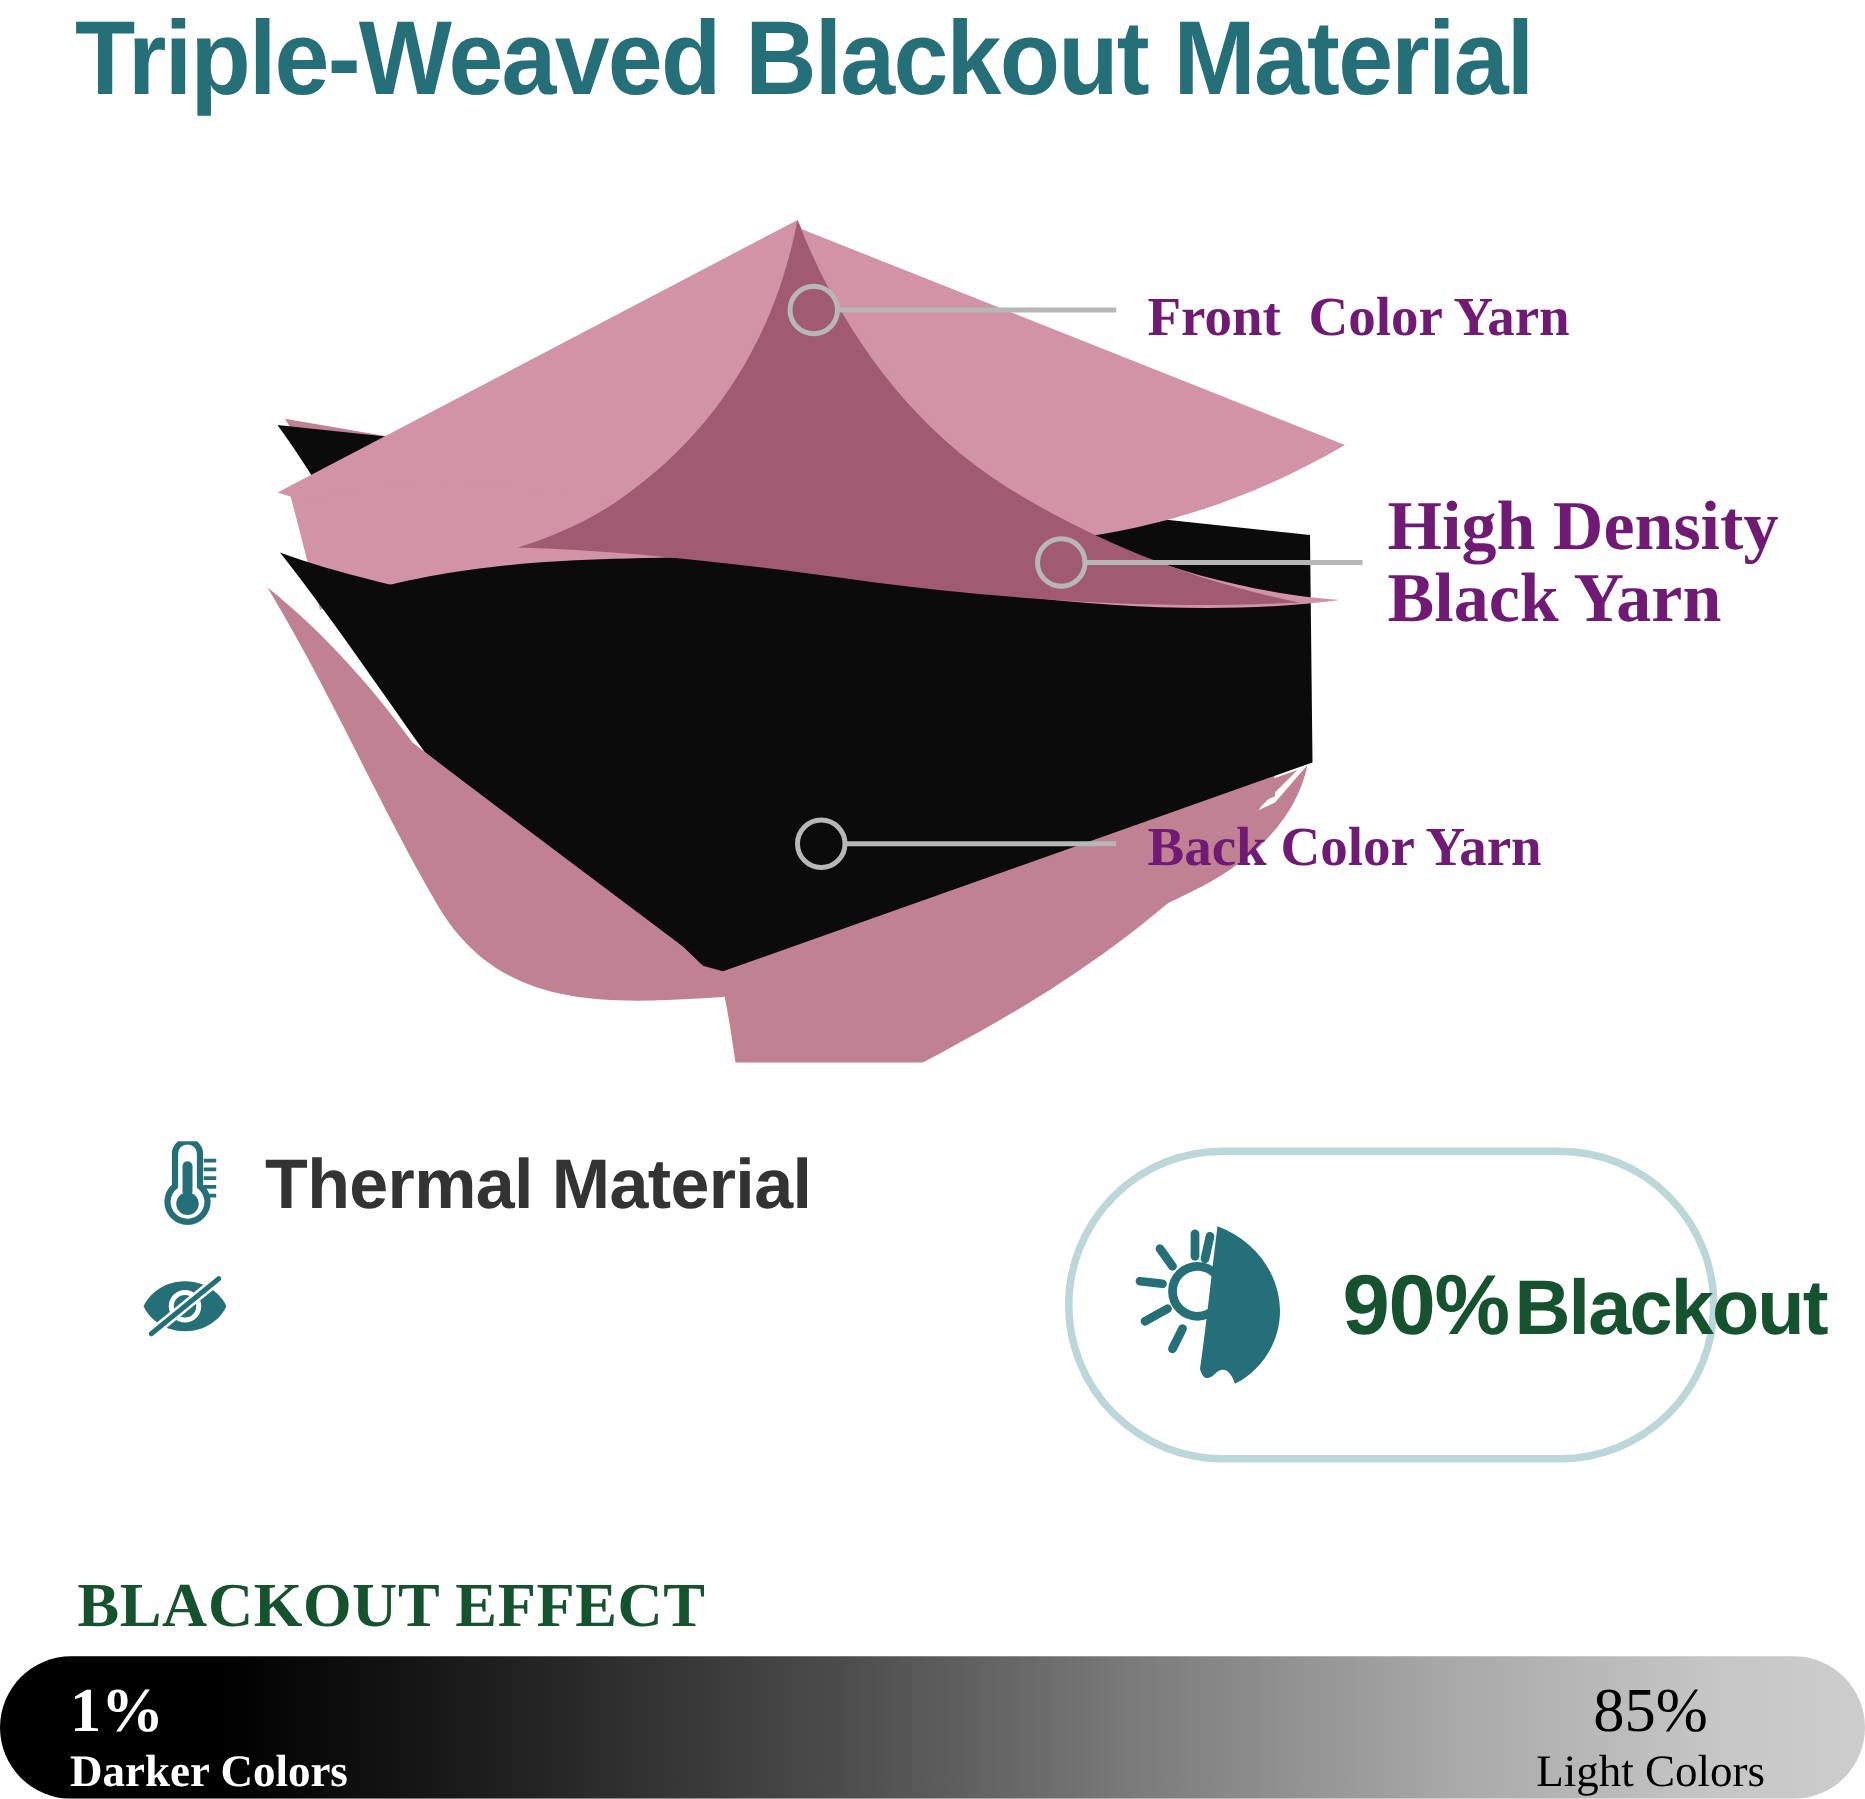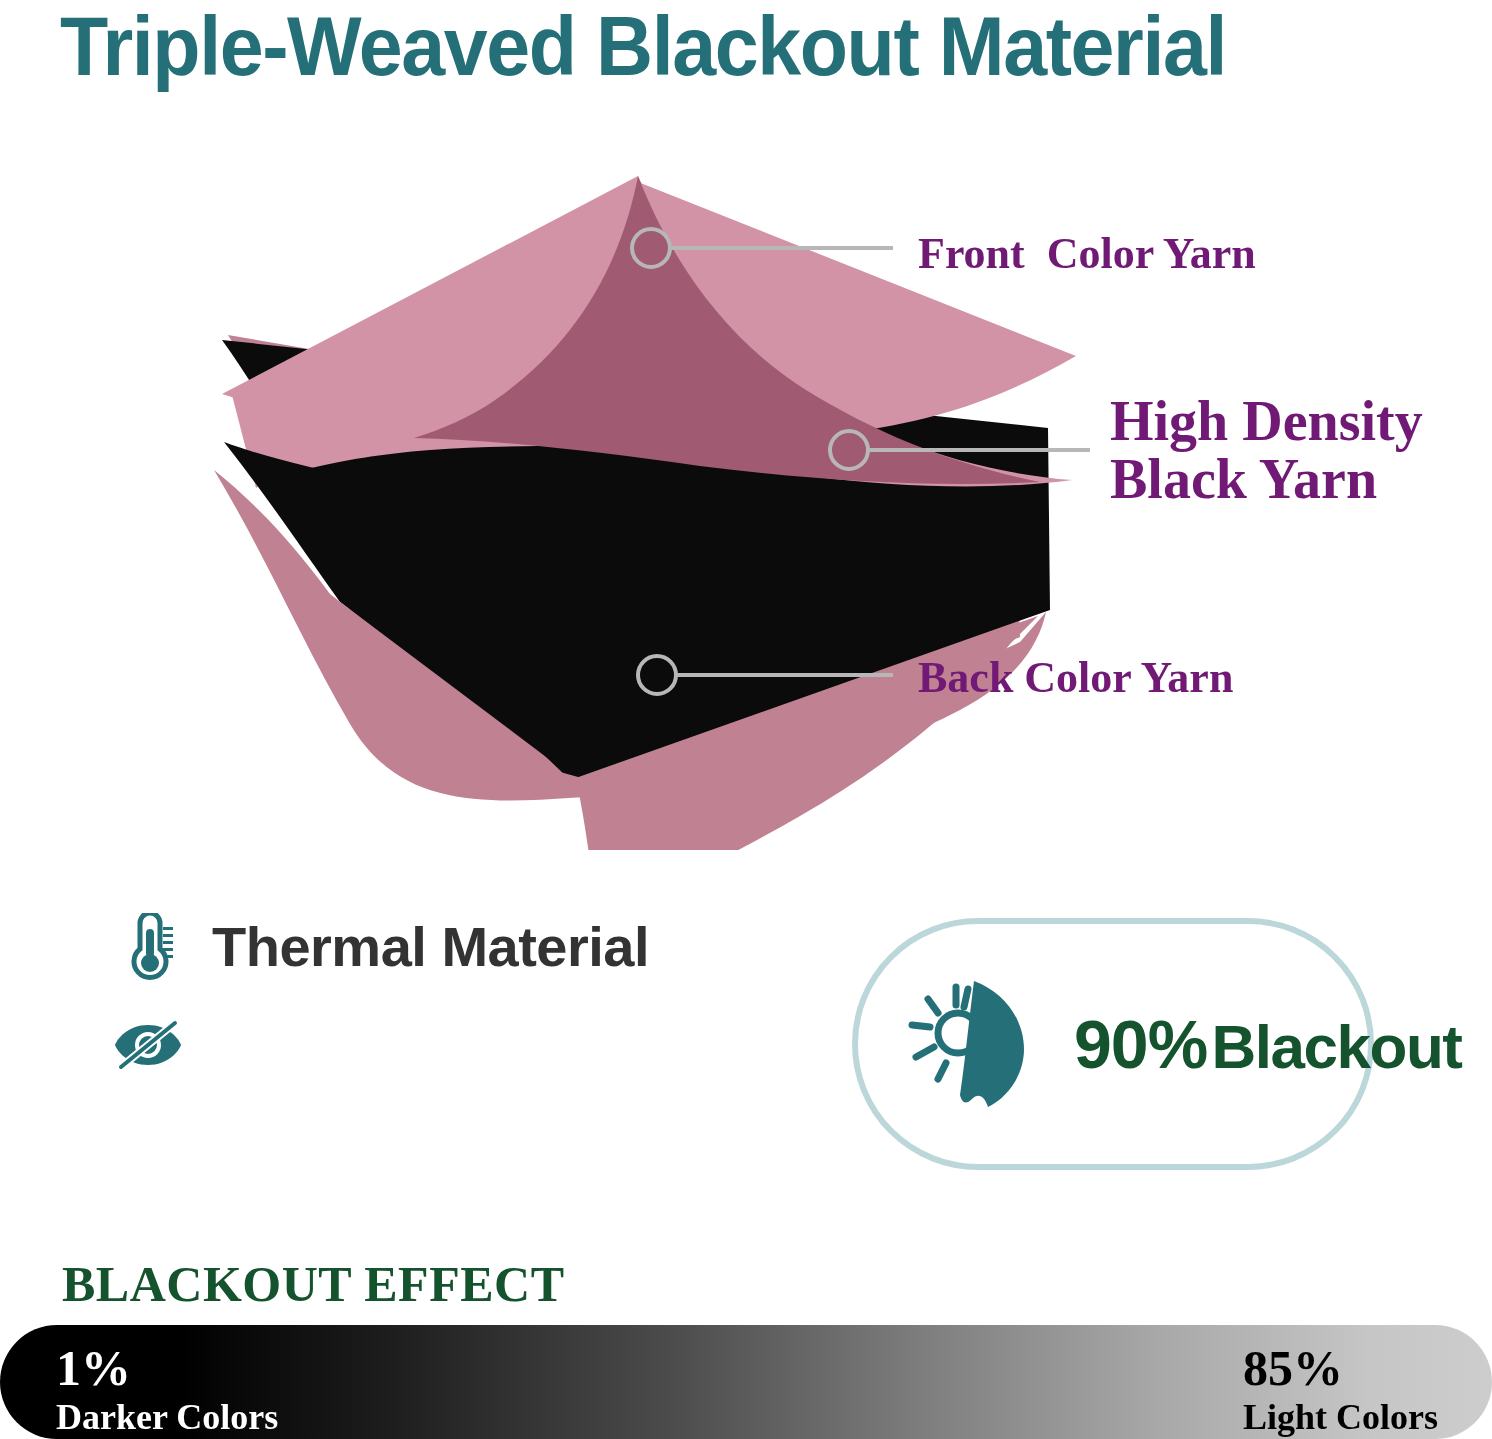--- a/index.html
+++ b/index.html
@@ -174,26 +174,26 @@
     left: 56px;
     top: 18px;
     color: #ffffff;
     font-family: "Liberation Serif", serif;
     font-weight: 700;
     text-align: left;
     line-height: 1.0;
   }
   .bar-right {
     position: absolute;
-    right: 54px;
+    right: 80px;
     top: 18px;
     color: #000000;
     font-family: "Liberation Serif", serif;
-    font-weight: 700;
-    text-align: left;
+    font-weight: 400;
+    text-align: center;
     line-height: 1.0;
   }
   .bar-pct {
     font-size: 50px;
     letter-spacing: 0px;
     display: block;
   }
   .bar-sub {
     font-size: 36px;
     display: block;

